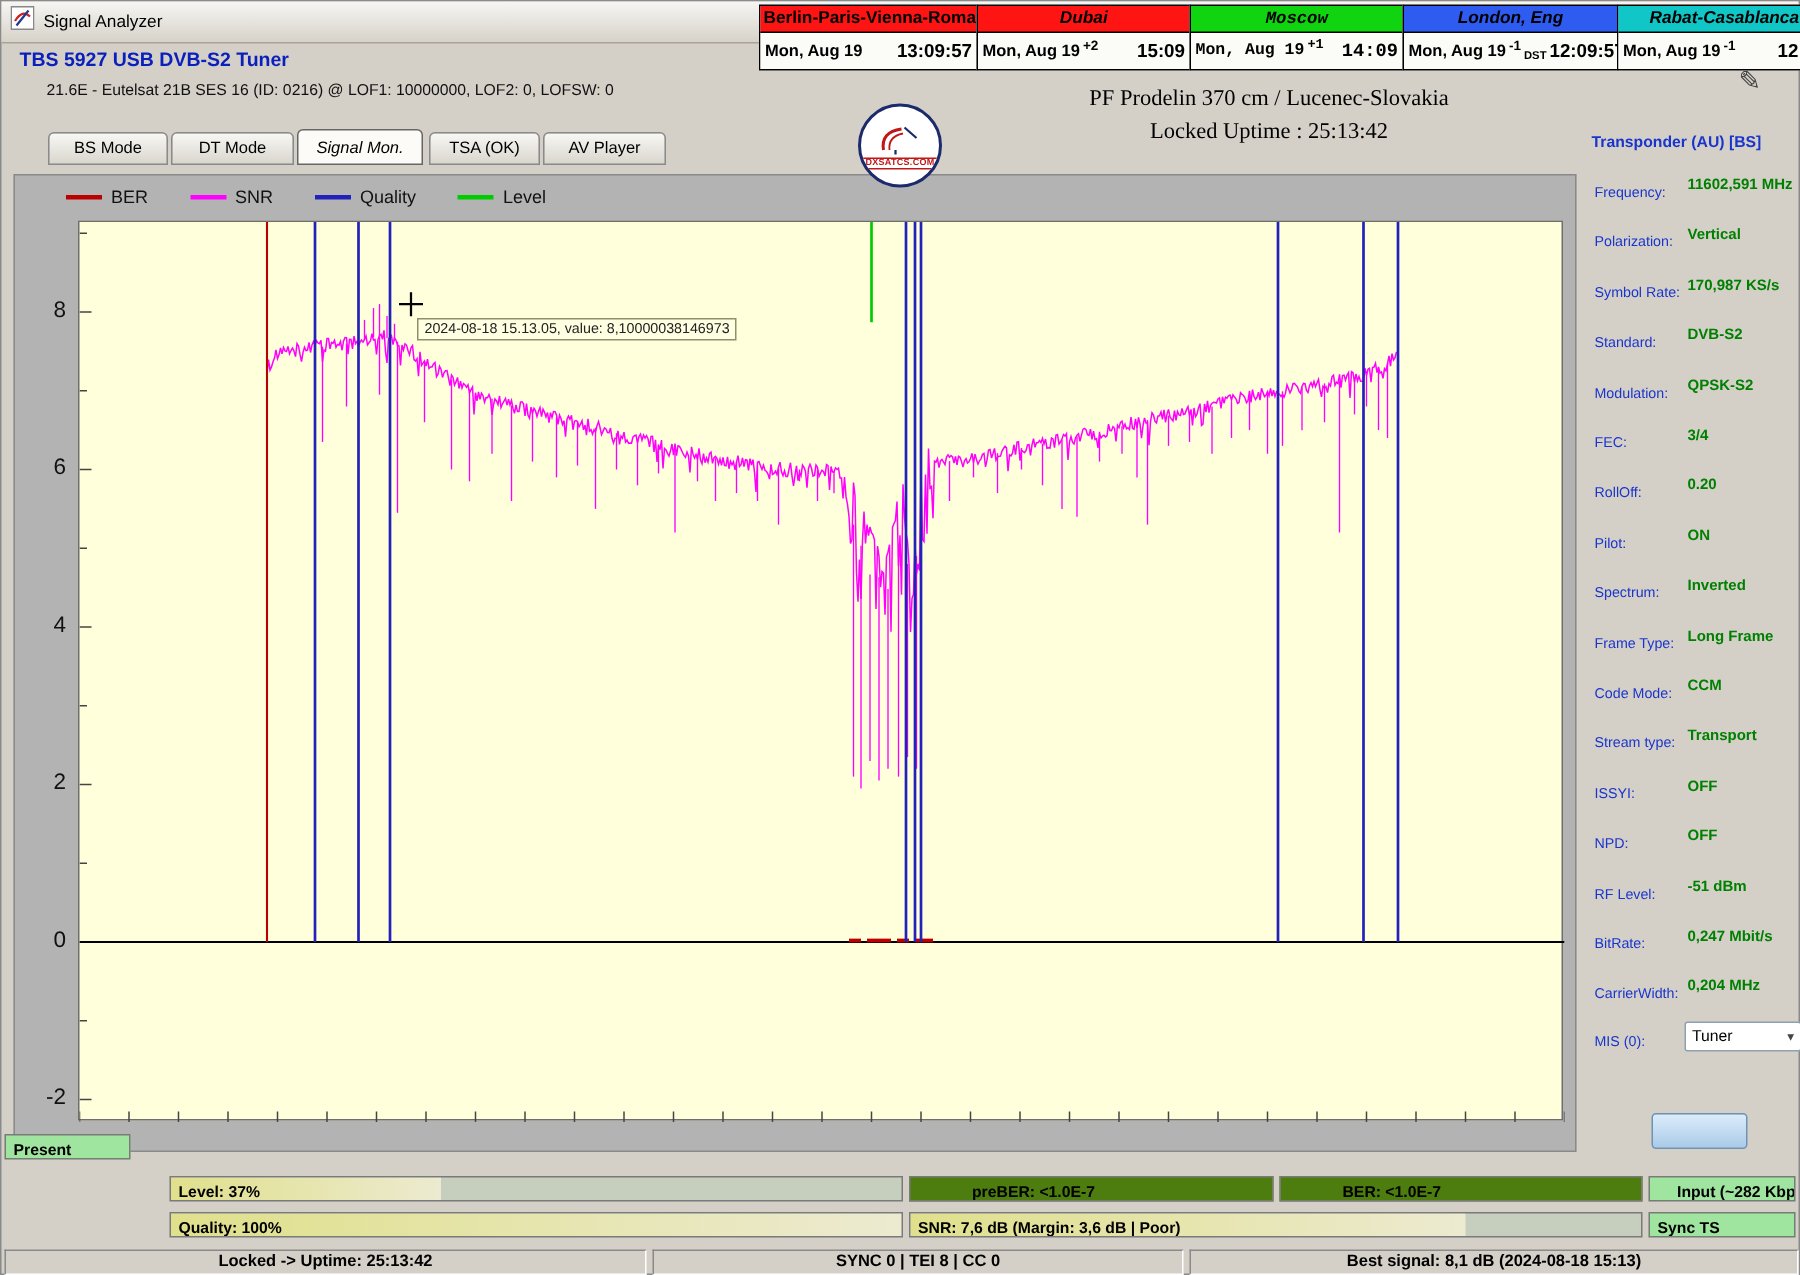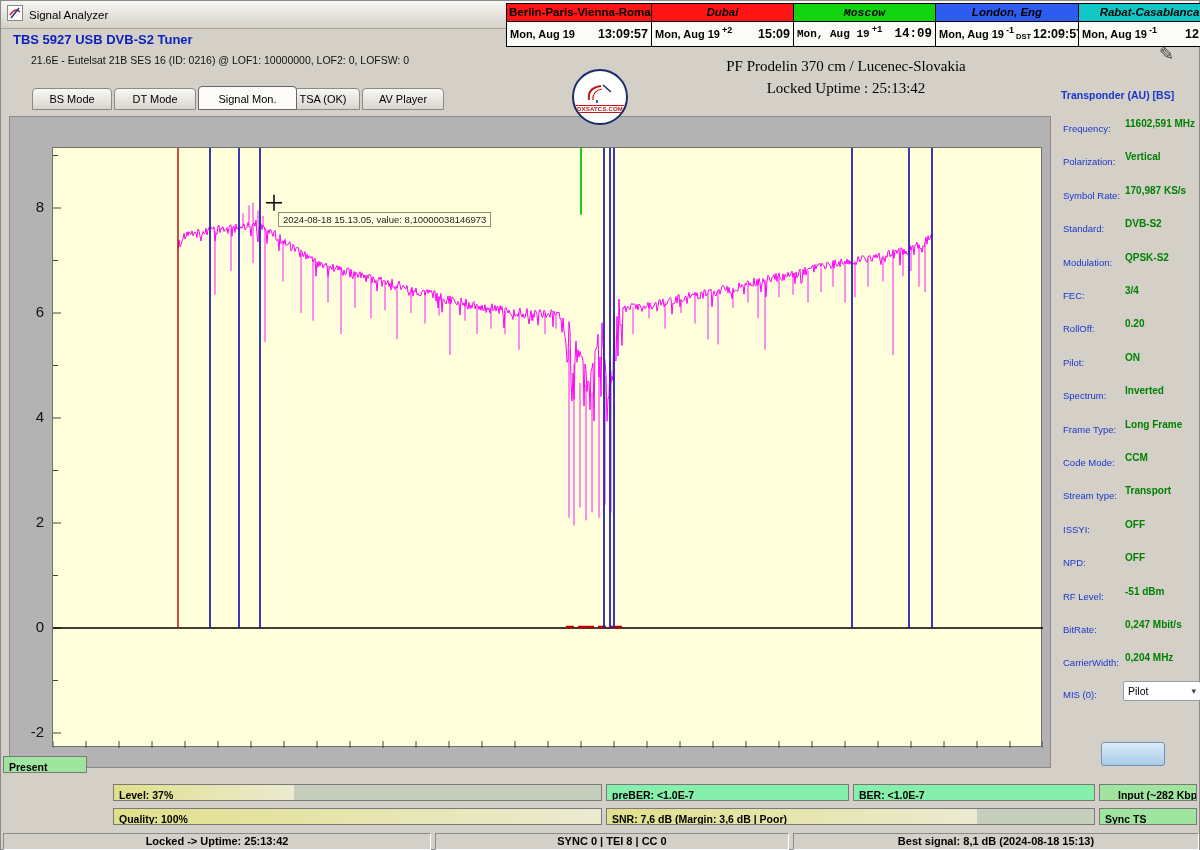--- a/index.html
+++ b/index.html
@@ -55,21 +55,21 @@
   .tpvalue{position:absolute;left:62px;top:0;font-size:10px;font-weight:bold;color:#008000;white-space:nowrap;}
   .misrow{top:598px;}
   .misselect{position:absolute;left:60px;top:-3px;width:78px;height:20px;background:#fff;border:1px solid #8fa0b0;border-radius:2px;font-size:10.5px;display:flex;align-items:center;justify-content:space-between;padding:0 4px;color:#000;}
   .misselect .arrow{font-size:9px;color:#444;}
   .tpbtn{position:absolute;left:44px;top:656px;width:64px;height:24px;border:1px solid #6e93b5;border-radius:3px;background:linear-gradient(#dcecfb,#a9cbe8);}
 
   
   .stcell{position:absolute;height:17px;border:1px solid #7a7a7a;overflow:hidden;}
   .stcell span{position:relative;display:inline-block;font-size:10.5px;font-weight:bold;line-height:15px;padding-left:5px;color:#000;white-space:nowrap;z-index:2;}
   .st-green{background:#9fe49f;}
-  .st-pale{background:#86efac;}
+  .st-pale{background:#4d7c0f;padding-left:36px;}
   .st-bar{background:#c6cfbd;}
   .st-bar .fill{position:absolute;left:0;top:0;height:100%;background:linear-gradient(to right,#e0e08c,#ecead0);z-index:1;}
   .stbottom{position:absolute;top:832px;height:17px;background:#d4d0c8;border:1px solid;border-color:#8a8a8a #ffffff #ffffff #8a8a8a;text-align:center;font-size:11px;font-weight:bold;line-height:15px;color:#000;}
 </style>
 </head>
 <body>
 
 <div class="app">
 
   <div class="titlebar">
@@ -132,36 +132,54 @@
   <div class="centerblock">
     <div class="dishline">PF Prodelin 370 cm / Lucenec-Slovakia</div>
     <div class="uptimeline">Locked Uptime : 25:13:42</div>
   </div>
 
   <span class="pen">✎</span>
 
   <div id="tabs">
       <div class="tab" style="left: 8px; width: 80px;">BS Mode</div>
       <div class="tab" style="left: 90px; width: 82px;">DT Mode</div>
-      <div class="tab active" style="left: 174px; width: 99px;">Signal Mon.</div>
+      <div class="tab active" style="left: 174px; width: 84px; font-style: italic;">Signal Mon.</div>
       <div class="tab" style="left: 262px; width: 74px;">TSA (OK)</div>
       <div class="tab" style="left: 338px; width: 82px;">AV Player</div>
     </div>
 
   <div class="logo">
     <svg width="34" height="22" viewBox="0 0 34 22">
       <path d="M6 18 Q4 6 18 4" fill="none" stroke="#c01818" stroke-width="2"></path>
       <path d="M10 18 Q9 9 19 7" fill="none" stroke="#c01818" stroke-width="1.2"></path>
       <line x1="20" y1="3" x2="28" y2="10" stroke="#1a2a6c" stroke-width="1.5"></line>
       <line x1="14" y1="18" x2="14" y2="21" stroke="#1a2a6c" stroke-width="1.5"></line>
     </svg>
     <div class="logotext">DXSATCS.COM</div>
   </div>
 
   <div class="chartpanel">
+    <div id="legend" class="legend">
+        <div class="legend-item">
+          <span class="legend-swatch" style="background: rgb(187, 0, 0);"></span>
+          <span>BER</span>
+        </div>
+        <div class="legend-item">
+          <span class="legend-swatch" style="background: rgb(255, 0, 255);"></span>
+          <span>SNR</span>
+        </div>
+        <div class="legend-item">
+          <span class="legend-swatch" style="background: rgb(34, 34, 187);"></span>
+          <span>Quality</span>
+        </div>
+        <div class="legend-item">
+          <span class="legend-swatch" style="background: rgb(0, 204, 0);"></span>
+          <span>Level</span>
+        </div>
+      </div>
     <div id="ylabels">
         <div class="ylabel" style="left: 0px; top: 81px;">8</div>
         <div class="ylabel" style="left: 0px; top: 186px;">6</div>
         <div class="ylabel" style="left: 0px; top: 291px;">4</div>
         <div class="ylabel" style="left: 0px; top: 396px;">2</div>
         <div class="ylabel" style="left: 0px; top: 501px;">0</div>
         <div class="ylabel" style="left: 0px; top: 606px;">-2</div>
       </div>
     <div class="plot">
       <svg id="plot-svg" width="990" height="600">
@@ -311,21 +329,21 @@
         <div class="tprow" style="top: 399.4px;"><span class="tplabel">Stream type:</span><span class="tpvalue">Transport</span></div>
         <div class="tprow" style="top: 432.8px;"><span class="tplabel">ISSYI:</span><span class="tpvalue">OFF</span></div>
         <div class="tprow" style="top: 466.2px;"><span class="tplabel">NPD:</span><span class="tpvalue">OFF</span></div>
         <div class="tprow" style="top: 499.6px;"><span class="tplabel">RF Level:</span><span class="tpvalue">-51 dBm</span></div>
         <div class="tprow" style="top: 533px;"><span class="tplabel">BitRate:</span><span class="tpvalue">0,247 Mbit/s</span></div>
         <div class="tprow" style="top: 566.4px;"><span class="tplabel">CarrierWidth:</span><span class="tpvalue">0,204 MHz</span></div>
       </div>
     <div class="tprow misrow">
       <span class="tplabel">MIS (0):</span>
       <div class="misselect">
-        <span>Pilot</span>
+        <span>Tuner</span>
         <span class="arrow">▾</span>
       </div>
     </div>
     <div class="tpbtn"></div>
   </div>
 
   <div id="statusarea">
       <div class="stcell st-green" style="left: 2px; width: 84px; top: 755px;"><span>Present</span></div>
       <div class="stcell st-bar" style="left: 112px; width: 489px; top: 783px;"><div class="fill" style="width: 37%;"></div><span>Level: 37%</span></div>
       <div class="stcell st-pale" style="left: 605px; width: 243px; top: 783px;"><span>preBER: &lt;1.0E-7</span></div>

